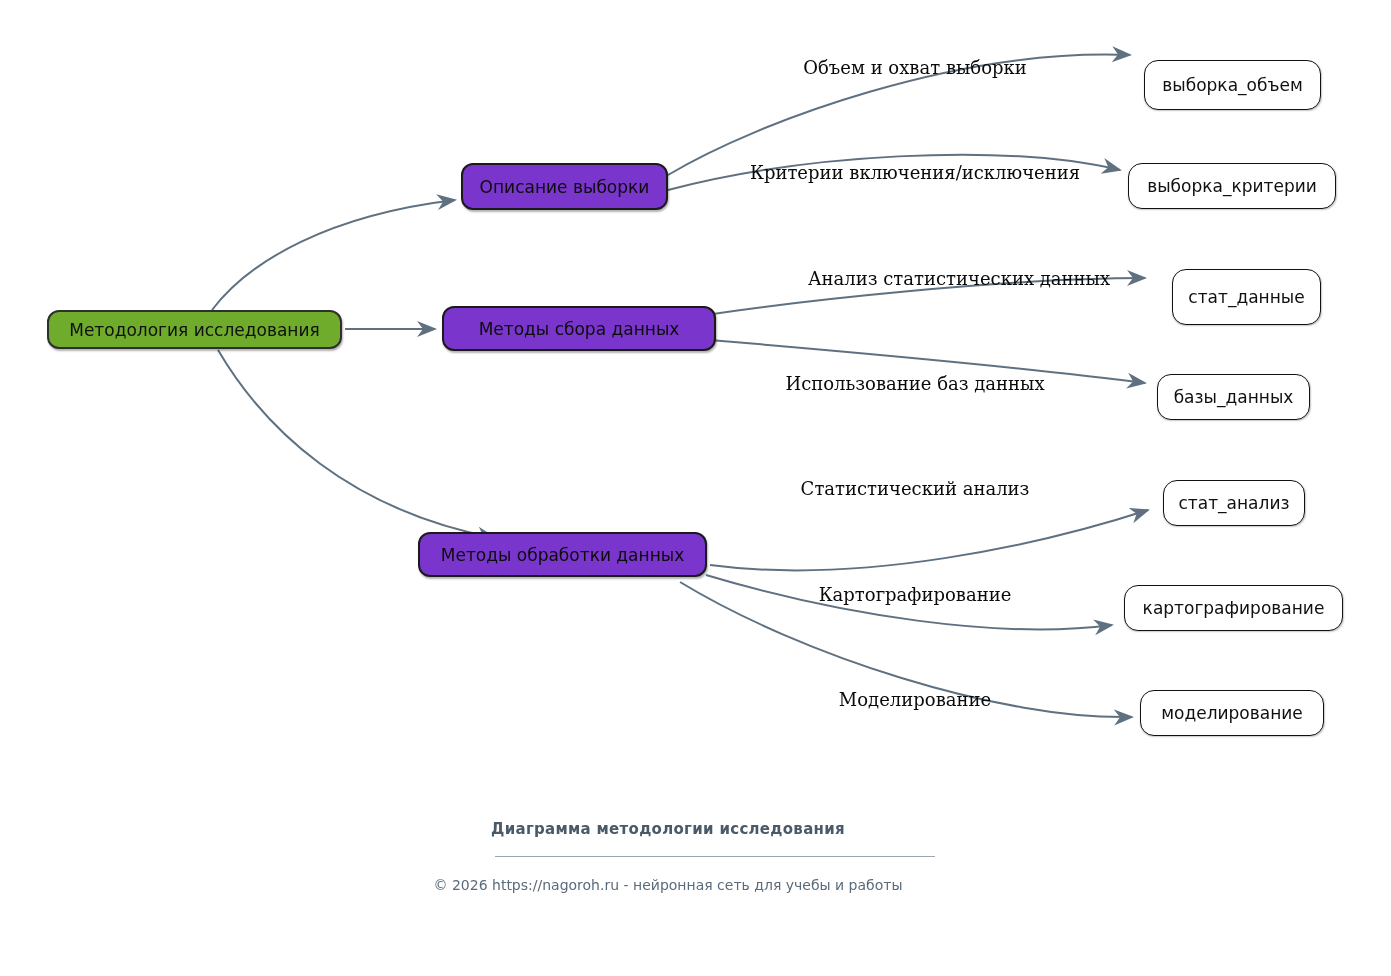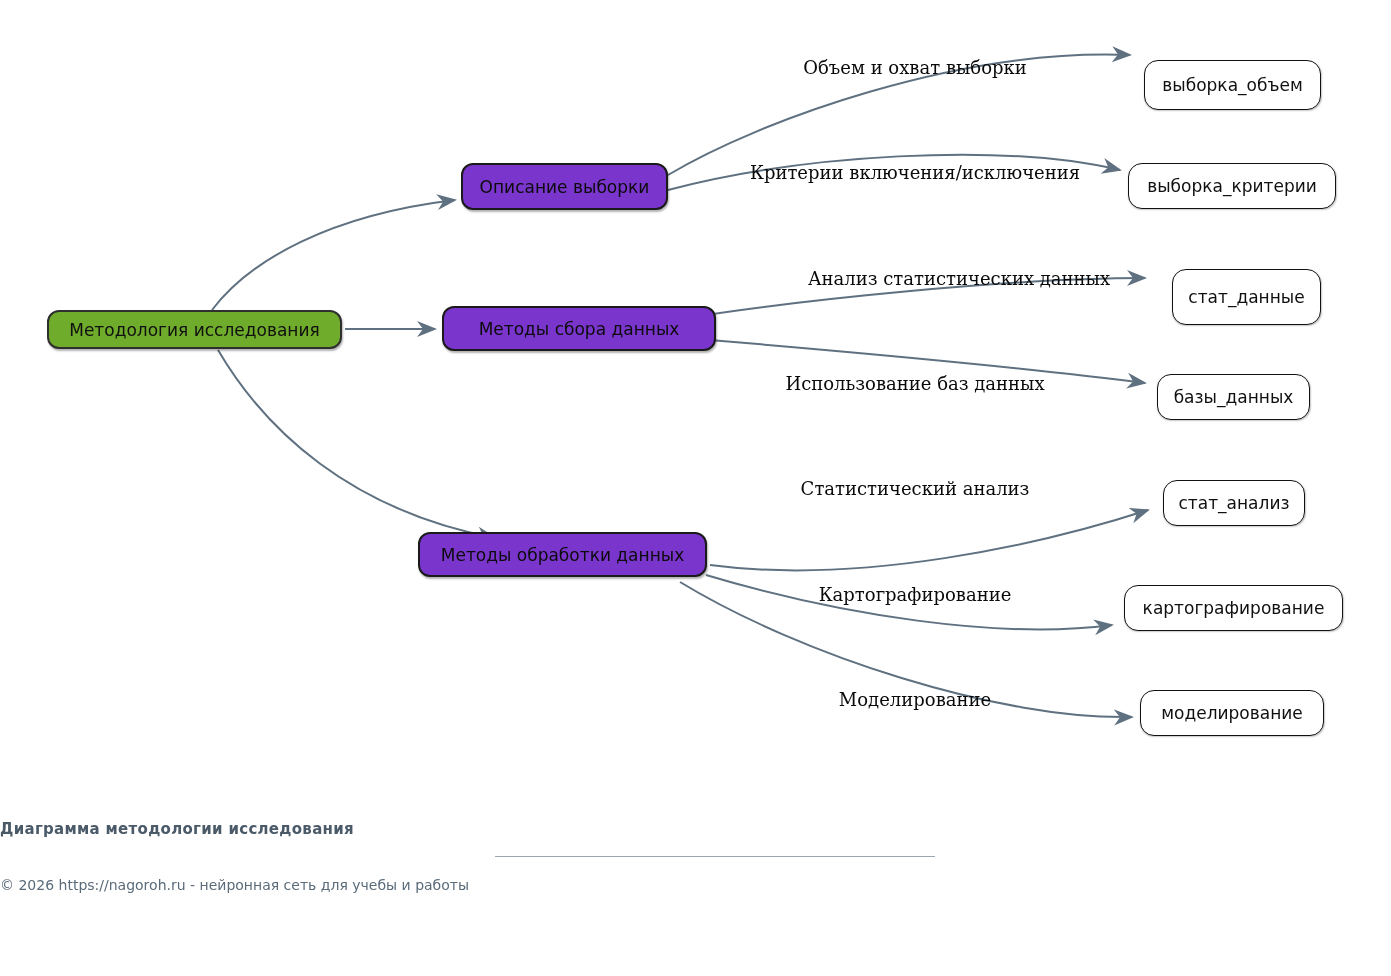--- a/index.html
+++ b/index.html
@@ -63,21 +63,21 @@
     font-family: "DejaVu Serif", serif;
     font-size: 18px;
     color: #0a0a0a;
     white-space: nowrap;
     transform: translateX(-50%);
   }
   .footer {
     position: absolute;
     left: 0;
     width: 1336px;
-    text-align: left;
+    text-align: center;
     font-family: "DejaVu Sans", sans-serif;
   }
   .footer-title {
     top: 820px;
     font-size: 15px;
     font-weight: bold;
     color: #4a5a68;
     letter-spacing: 0.3px;
   }
   .footer-rule {

